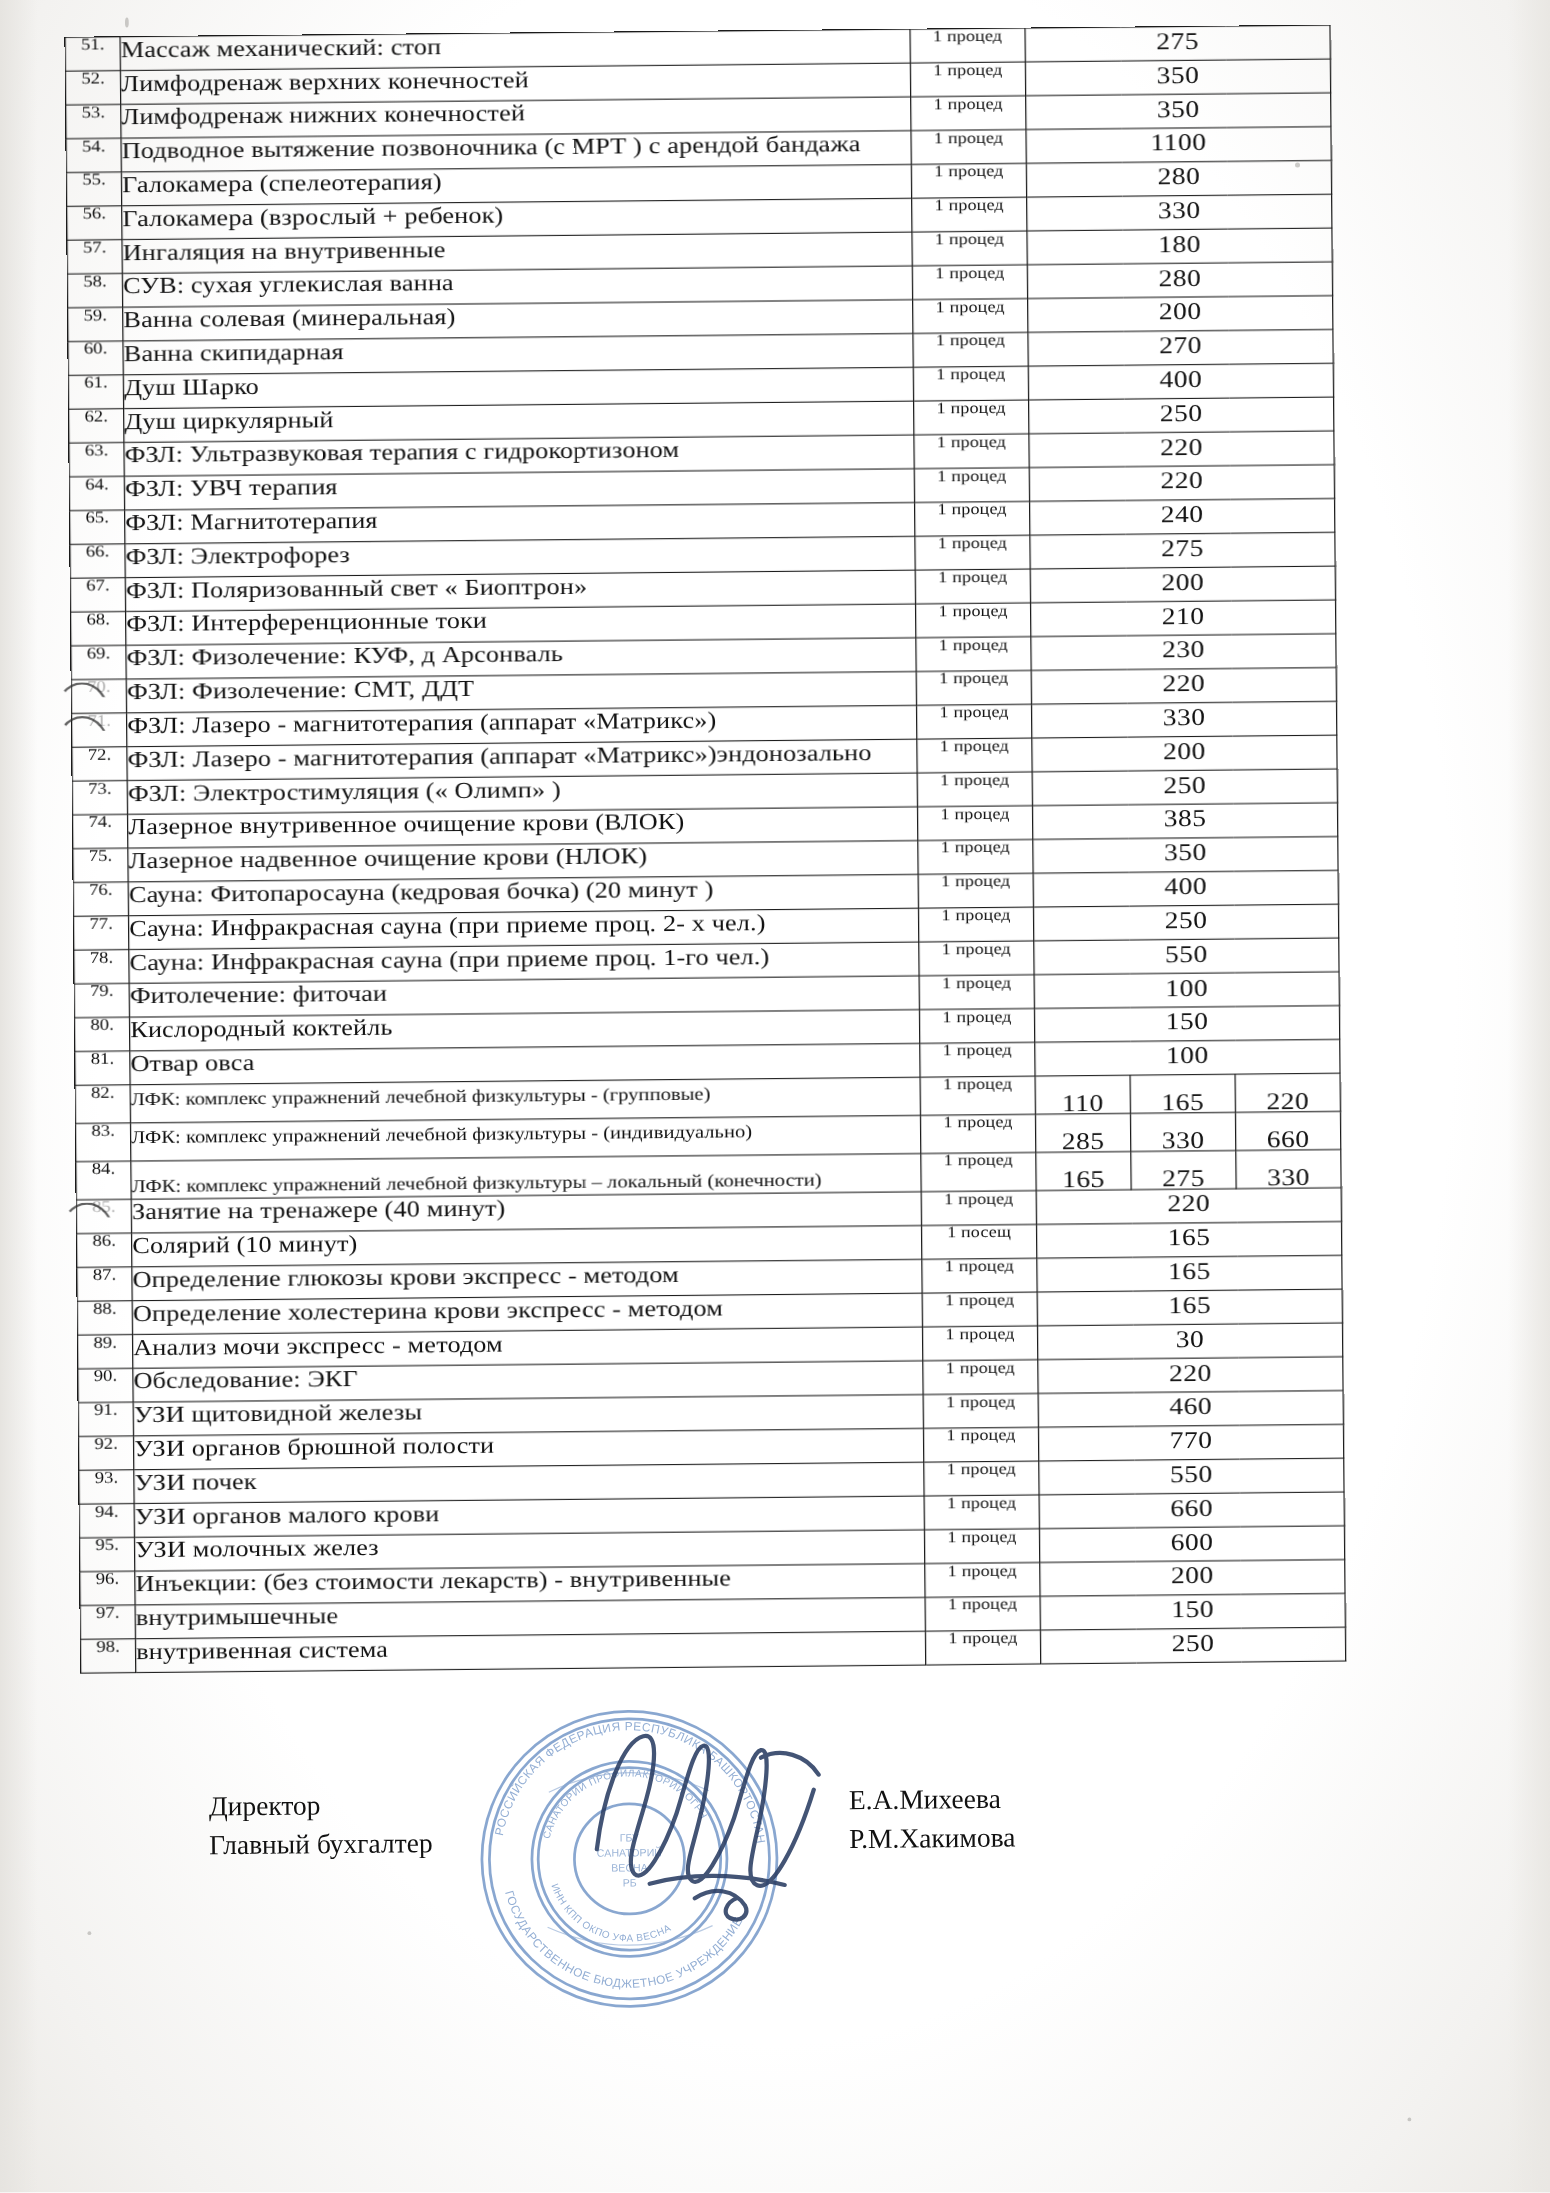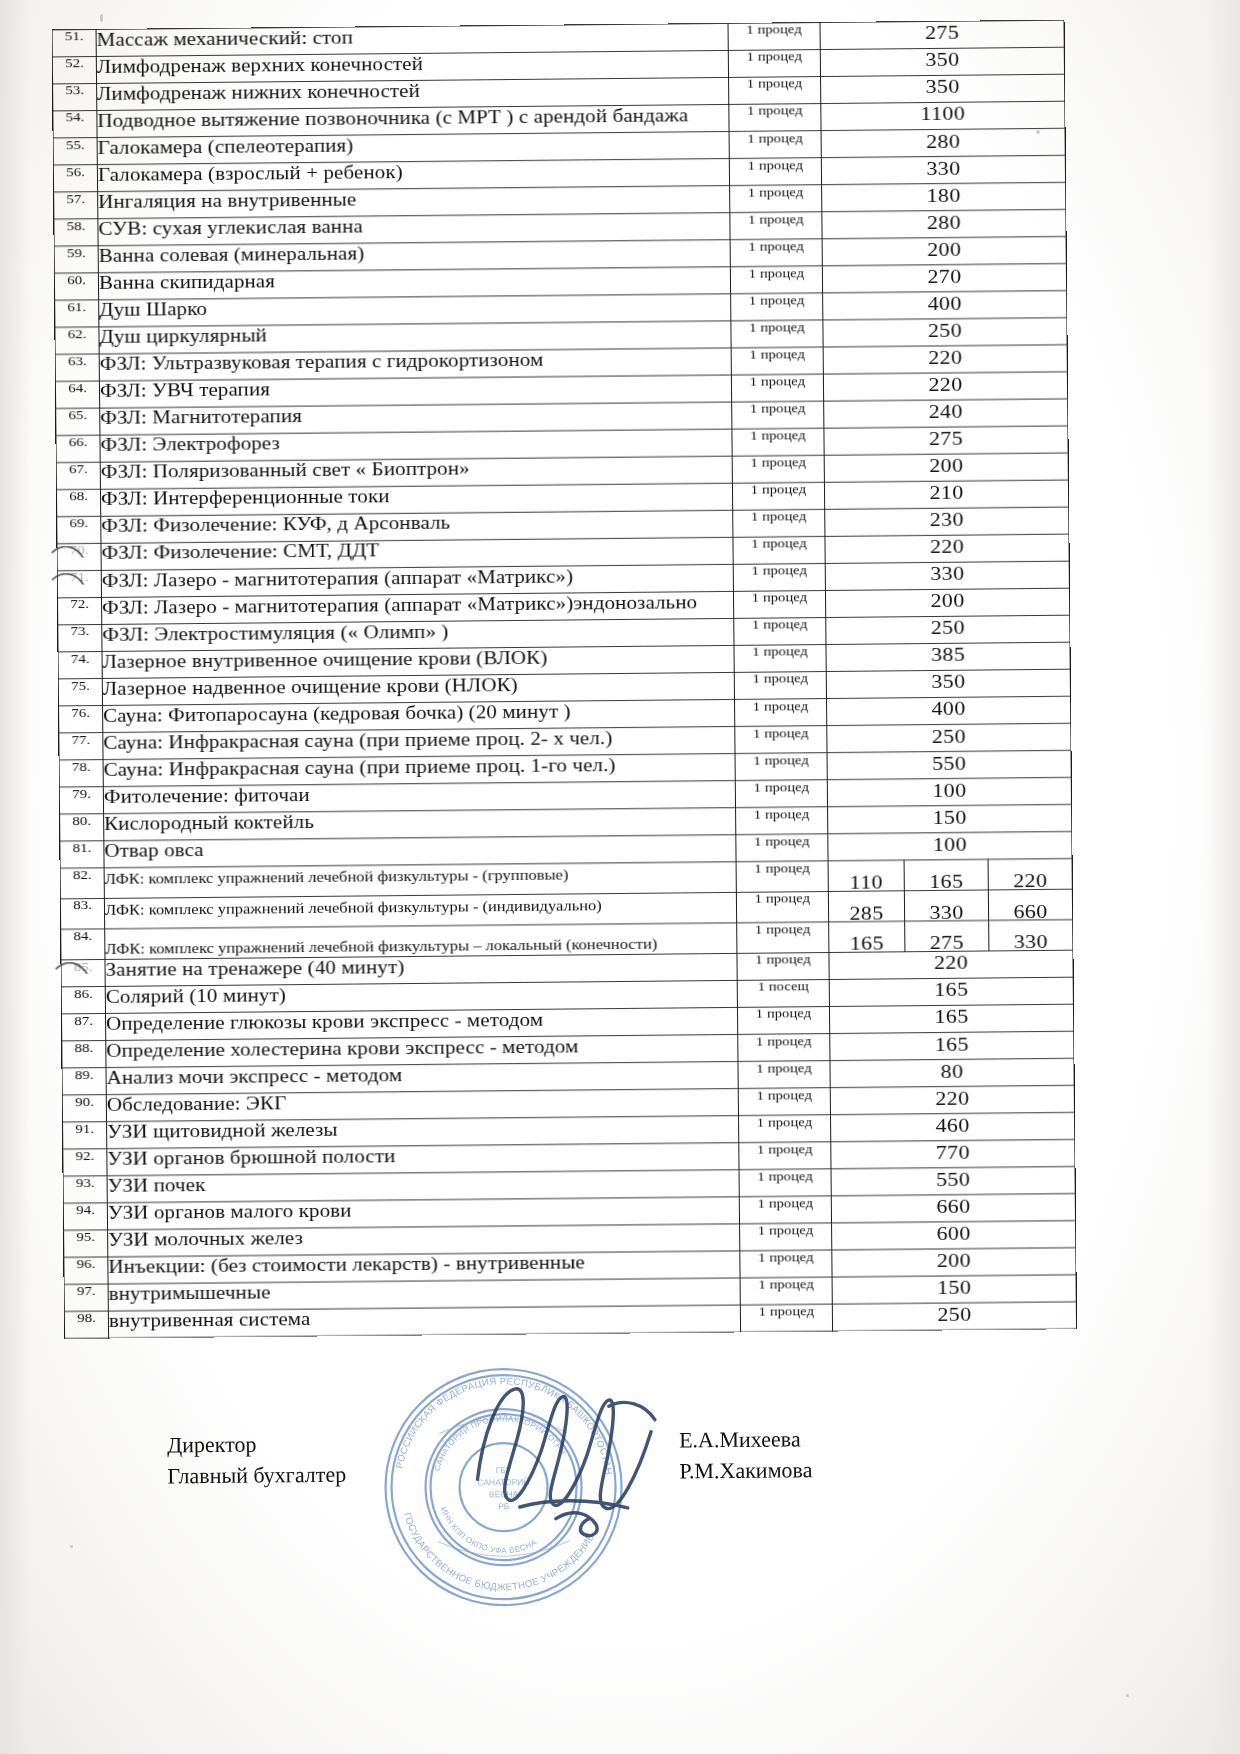--- a/index.html
+++ b/index.html
@@ -526,21 +526,21 @@
             <td class="unit"><span>1 процед</span></td>
             <td class="price" colspan="3">
               <span class="pv">165</span>
             </td>
           </tr>
           <tr>
             <td class="num"><span>89.</span></td>
             <td class="name"><span>Анализ мочи экспресс - методом</span></td>
             <td class="unit"><span>1 процед</span></td>
             <td class="price" colspan="3">
-              <span class="pv">80</span>
+              <span class="pv">30</span>
             </td>
           </tr>
           <tr>
             <td class="num"><span>90.</span></td>
             <td class="name"><span> Обследование: ЭКГ</span></td>
             <td class="unit"><span>1 процед</span></td>
             <td class="price" colspan="3">
               <span class="pv">220</span>
             </td>
           </tr>

